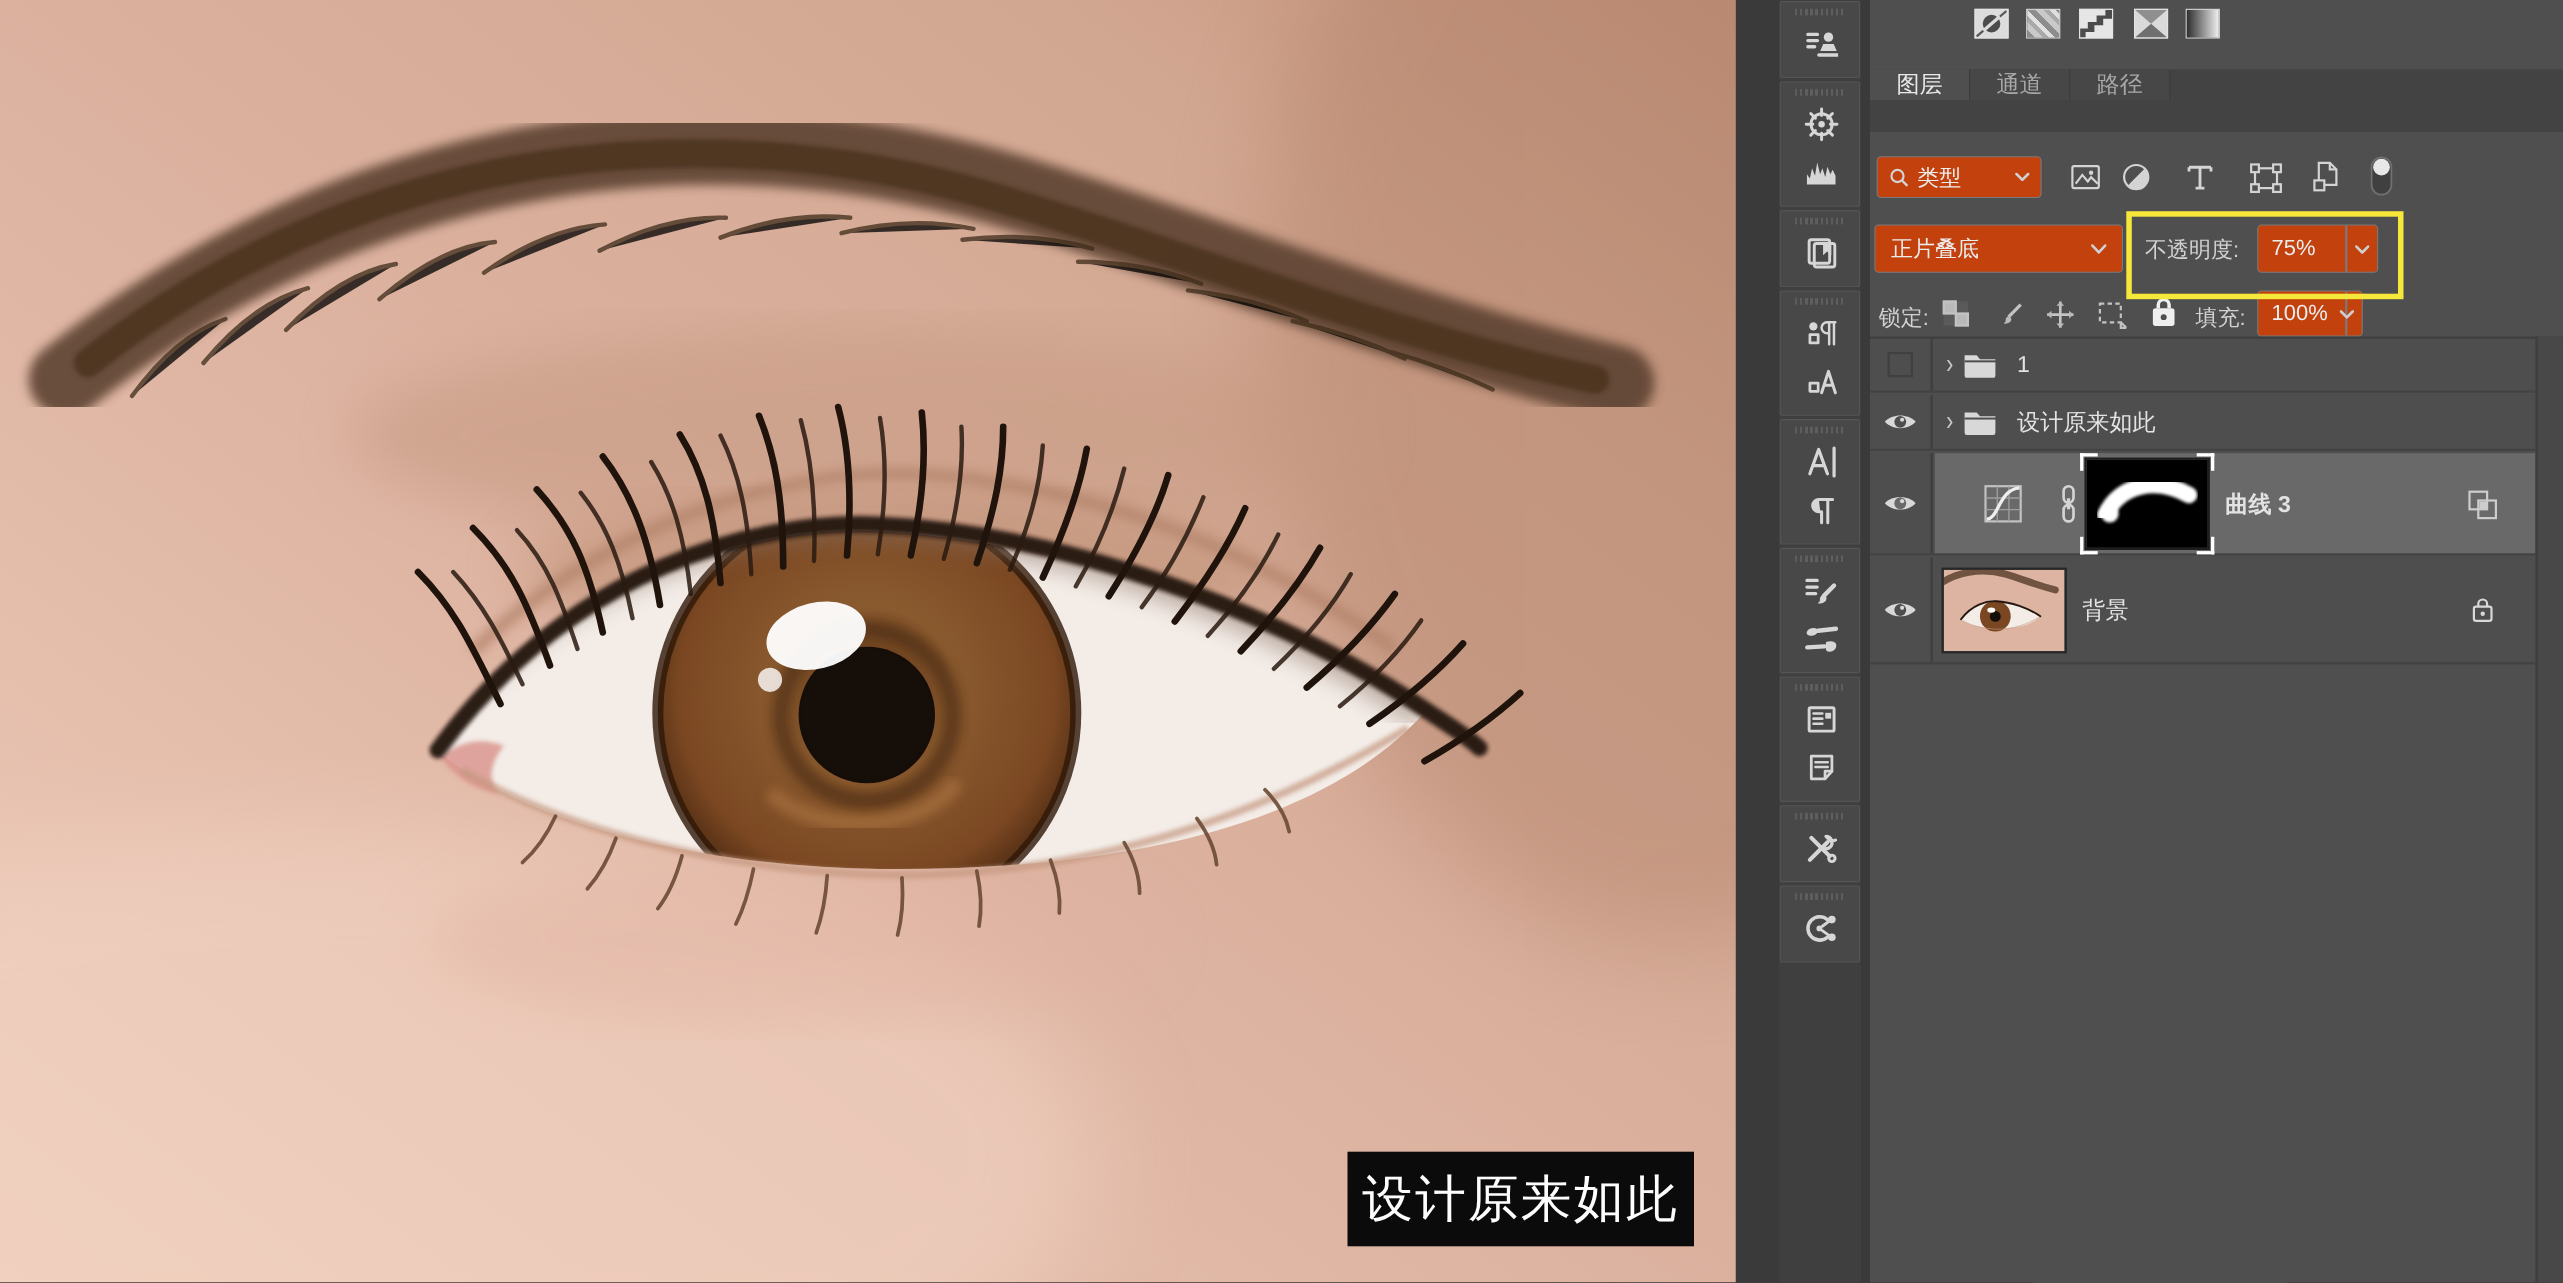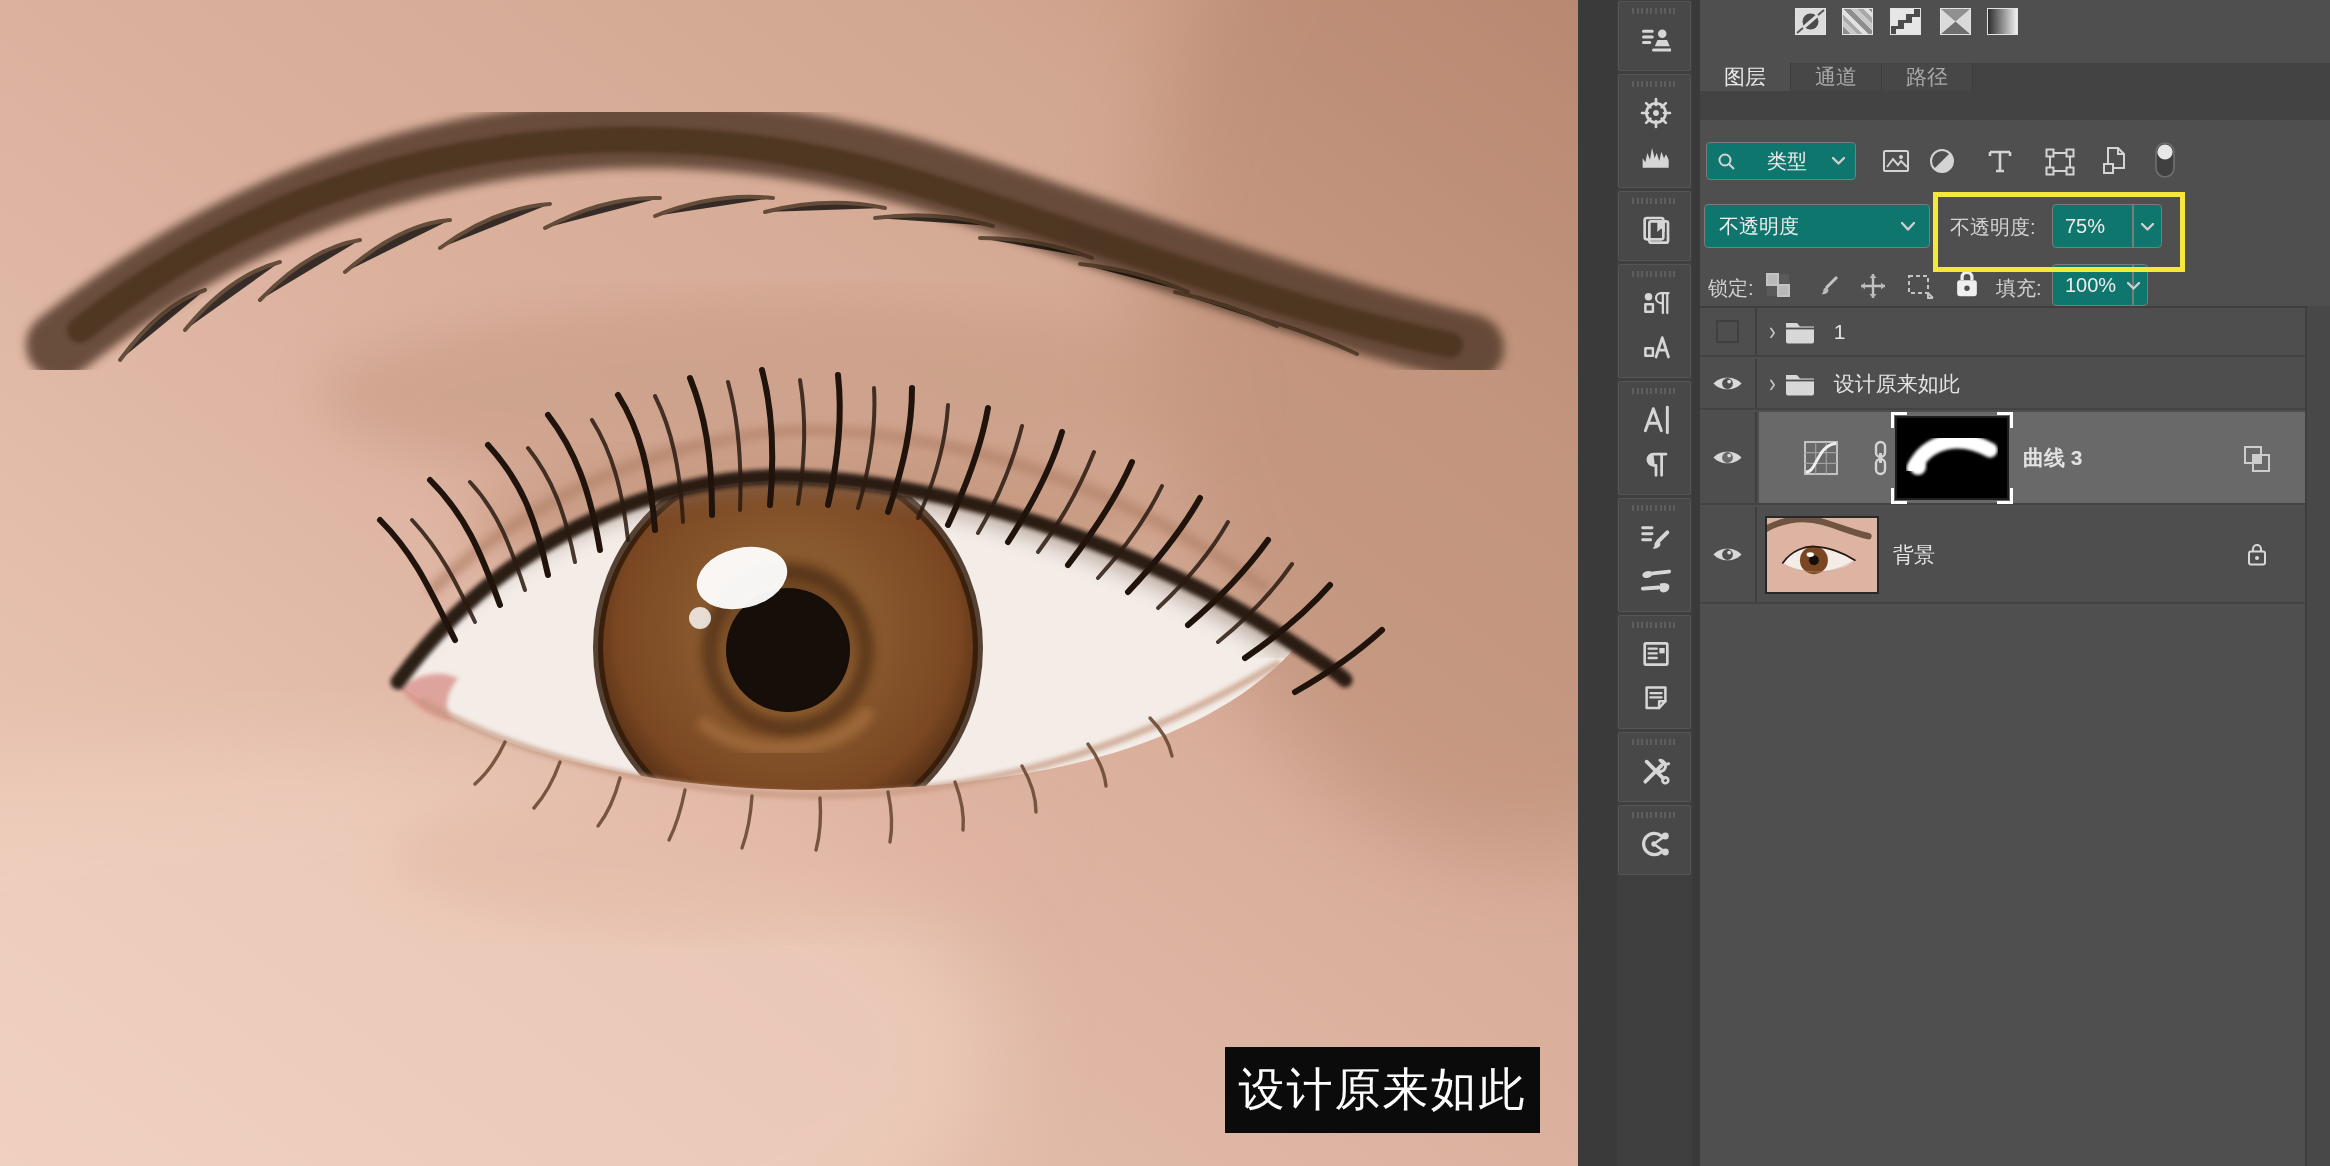--- a/index.html
+++ b/index.html
@@ -32,21 +32,21 @@
   .style-chip{top:8px;width:31px;height:27px;border:1px solid #e3e3e3;}
 
   .tabbar{top:63px;left:0;width:710px;height:57px;background:#434343;display:flex;align-items:flex-start;}
   .tab{padding:0 24px;display:flex;align-items:center;font-size:21px;color:#a8a8a8;background:#474747;
     border-right:1px solid #3c3c3c;}
   .tab.active{background:#4f4f4f;color:#e8e8e8;}
   .tabbar-rest{flex:1;background:#434343;}
   .hamburger{position:absolute;right:16px;top:24px;width:22px;height:14px;display:flex;flex-direction:column;justify-content:space-between;}
   .hamburger span{display:block;height:2.6px;background:#cfcfcf;}
 
-  .fieldbox{border:1.6px solid #7b7b7b;border-radius:4px;display:flex;align-items:center;background:#0f766e;color:#e3e3e3;gap:24px;}
+  .fieldbox{border:1.6px solid #7b7b7b;border-radius:4px;display:flex;align-items:center;background:#c2410c;color:#e3e3e3;}
   .filter-row-icon svg{stroke:#d4d4d4;fill:none;stroke-width:2;}
 
   .label{font-size:20px;color:#d2d2d2;}
   .value{font-size:20px;color:#ececec;}
 
   .highlight{border:5px solid #f6e83b;background:transparent;pointer-events:none;z-index:40;}
 
   .lockicons svg{stroke:#c3c3c3;fill:none;stroke-width:2;}
 
   .listdivider{height:2px;background:#3e3e3e;}
@@ -432,21 +432,21 @@
         </svg>
     </div>
     <div class="abs" style="left:453px;top:140px;">
       <svg width="24" height="40" viewBox="0 0 24 40">
           <rect x="3" y="3" width="18" height="34" rx="9" fill="#404040" stroke="#707070" stroke-width="1.6"></rect>
       <circle cx="12" cy="12" r="7.6" fill="#e8e8e8"></circle>
         </svg>
     </div>
 
     <div class="abs fieldbox" style="left:4px;top:204px;width:226px;height:44px;padding:0 14px;">
-      <span class="value">不透明度</span>
+      <span class="value">正片叠底</span>
       <svg class="chevgl" width="14" height="9" viewBox="0 0 14 9" style="margin-left:auto;">
           <polyline points="1,1 7,7.5 13,1"></polyline>
         </svg>
     </div>
     <span class="abs label" style="left:250px;top:214px;">不透明度:</span>
     <div class="abs fieldbox" style="left:352px;top:204px;width:110px;height:44px;">
       <span class="value" style="margin-left:12px;">75%</span>
       <div style="position:absolute;left:79px;top:0;bottom:0;width:1.6px;background:#7b7b7b;"></div>
       <svg class="chevgl" width="13" height="8" viewBox="0 0 13 8" style="position:absolute;right:7px;top:18px;">
           <polyline points="1,1 6.5,6.5 12,1"></polyline>

